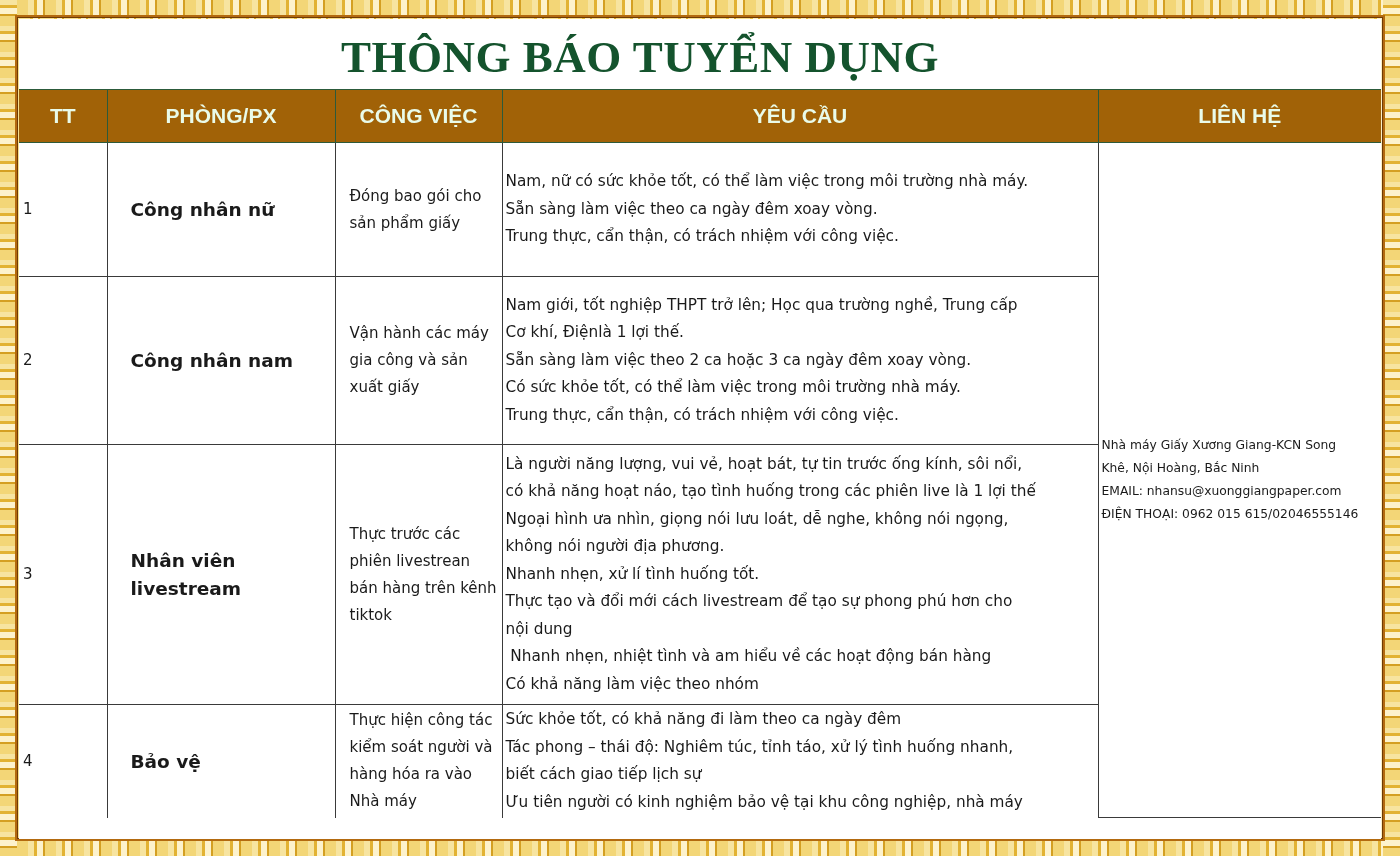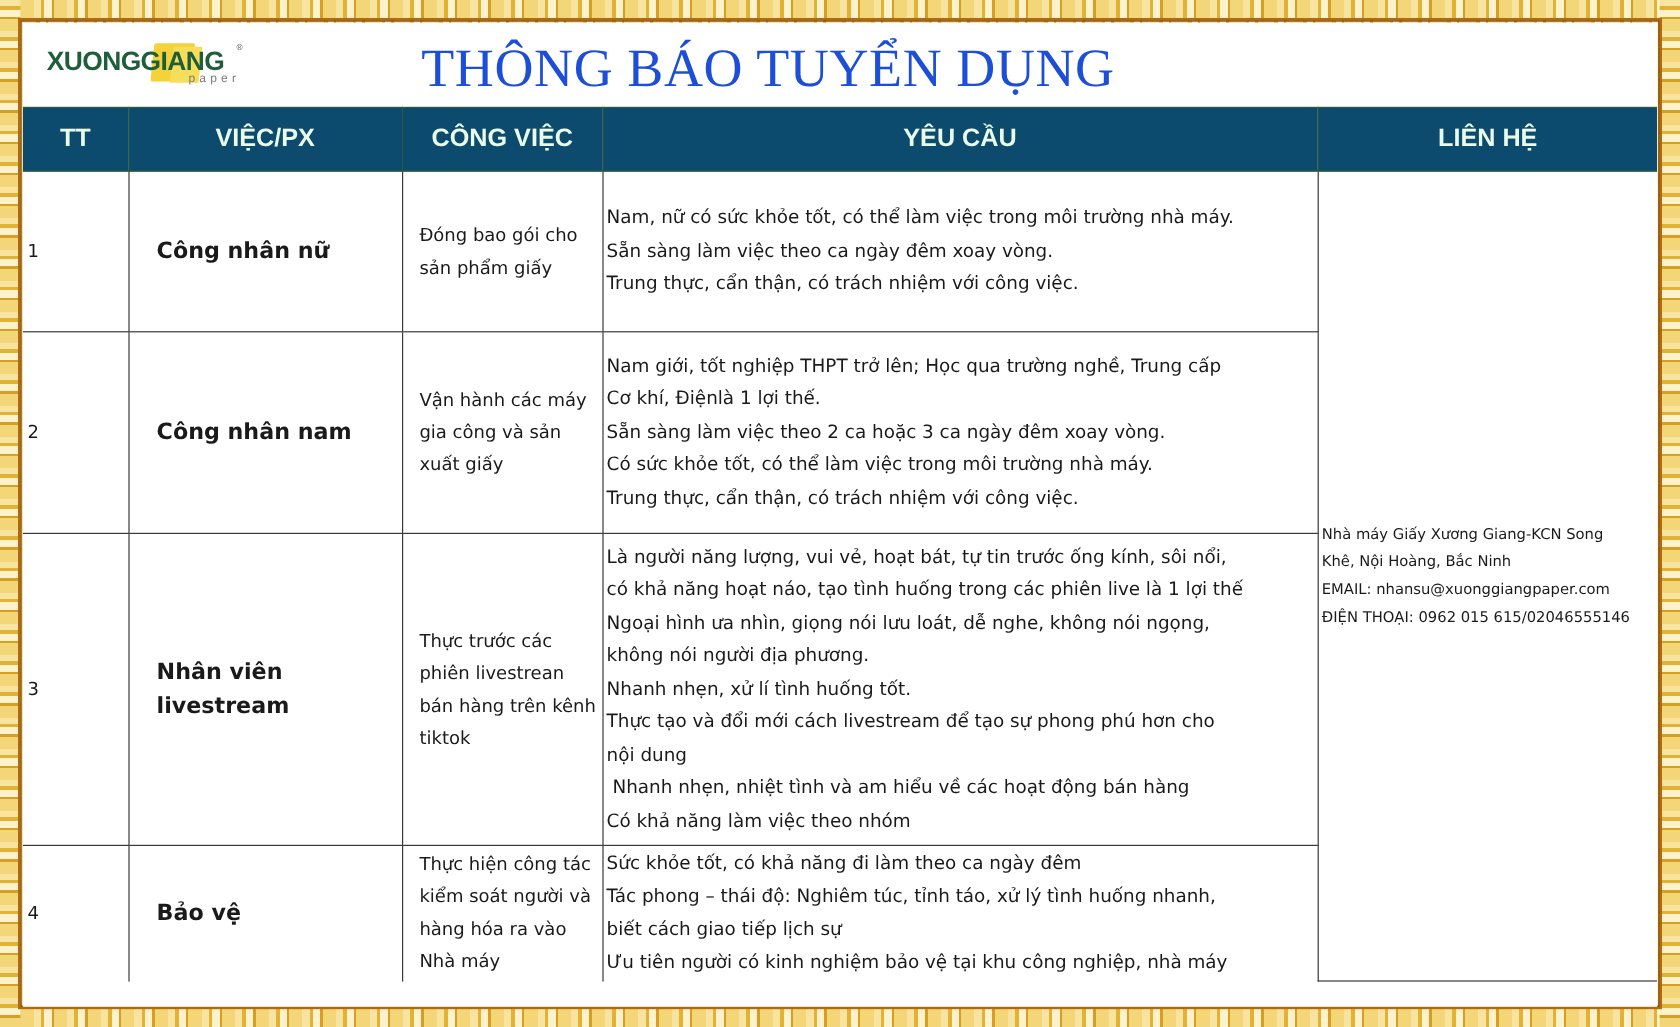--- a/index.html
+++ b/index.html
@@ -55,32 +55,32 @@
     .logo .reg {
       position: absolute; left: 158px; top: 2px; font-size: 7px; color: #555;
     }
     .logo .sub {
       position: absolute; left: 118px; top: 25px; font-size: 10px; color: #7a7a7a;
       letter-spacing: 3.5px;
     }
 
     .title {
       position: absolute; left: 0; width: 1242px; top: 12px; text-align: center;
-      font-family: "Liberation Serif", "DejaVu Serif", serif; font-weight: normal;
-      font-size: 45px; color: #1d4ed8; letter-spacing: 0.5px;
+      font-family: "Liberation Serif", "DejaVu Serif", serif; font-weight: bold;
+      font-size: 45px; color: #14532d; letter-spacing: 0.5px;
     }
 
     
     .tbl {
       position: absolute; left: 0; top: 70px; width: 1362px;
       border-collapse: collapse; table-layout: fixed;
     }
     .tbl th, .tbl td { border: 1.5px solid #3a3a3a; }
     .tbl th {
-      background: #0c4a6e; color: #e9fbe9; height: 53px;
+      background: #a16207; color: #e9fbe9; height: 53px;
       font-family: "Liberation Sans", sans-serif; font-weight: bold; font-size: 21px;
       text-align: center; vertical-align: middle; border-color: #2c5a3a;
     }
     .tbl td {
       font-family: "DejaVu Sans", sans-serif; color: #1a1a1a; vertical-align: middle;
       font-size: 15.5px; line-height: 27.5px;
     }
     .tbl td.tt { padding-left: 4px; font-size: 15px; }
     .tbl td.dept { padding-left: 23px; font-weight: bold; font-size: 18.5px; }
     .tbl td.job { padding-left: 14px; padding-right: 2px; font-size: 15px; line-height: 27px; }
@@ -105,42 +105,35 @@
 <div class="frame">
   <div class="frame-h-top"></div>
   <div class="frame-h-bottom"></div>
   <div class="frame-v-left"></div>
   <div class="frame-v-right"></div>
   <div class="frame-inner-line"></div>
 </div>
 
 <div class="sheet">
 
-  <div class="logo">
-    <div class="paper-bg"></div>
-    <div class="paper-bg2"></div>
-    <span class="brand">XUONGGIANG</span>
-    <span class="reg">®</span>
-    <span class="sub">paper</span>
-  </div>
 
   <h1 class="title">THÔNG BÁO TUYỂN DỤNG</h1>
 
   <table class="tbl">
     <colgroup>
       <col style="width:88px">
       <col style="width:228px">
       <col style="width:167px">
       <col style="width:596px">
       <col style="width:283px">
     </colgroup>
     <thead>
       <tr>
         <th>TT</th>
-        <th>VIỆC/PX</th>
+        <th>PHÒNG/PX</th>
         <th>CÔNG VIỆC</th>
         <th>YÊU CẦU</th>
         <th>LIÊN HỆ</th>
       </tr>
     </thead>
     <tbody>
       <tr class="r1">
         <td class="tt">1</td>
         <td class="dept">Công nhân nữ</td>
         <td class="job">Đóng bao gói cho sản phẩm giấy</td>

